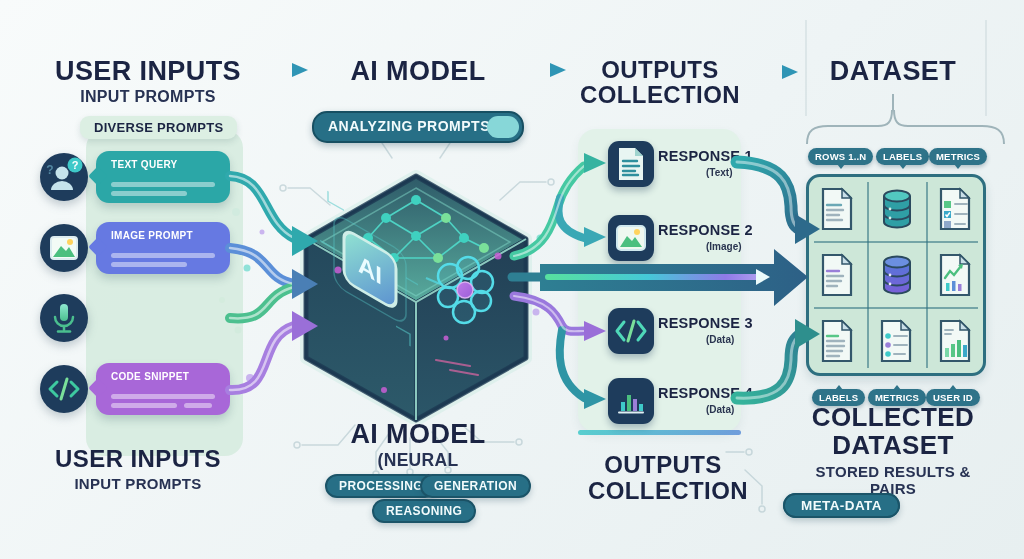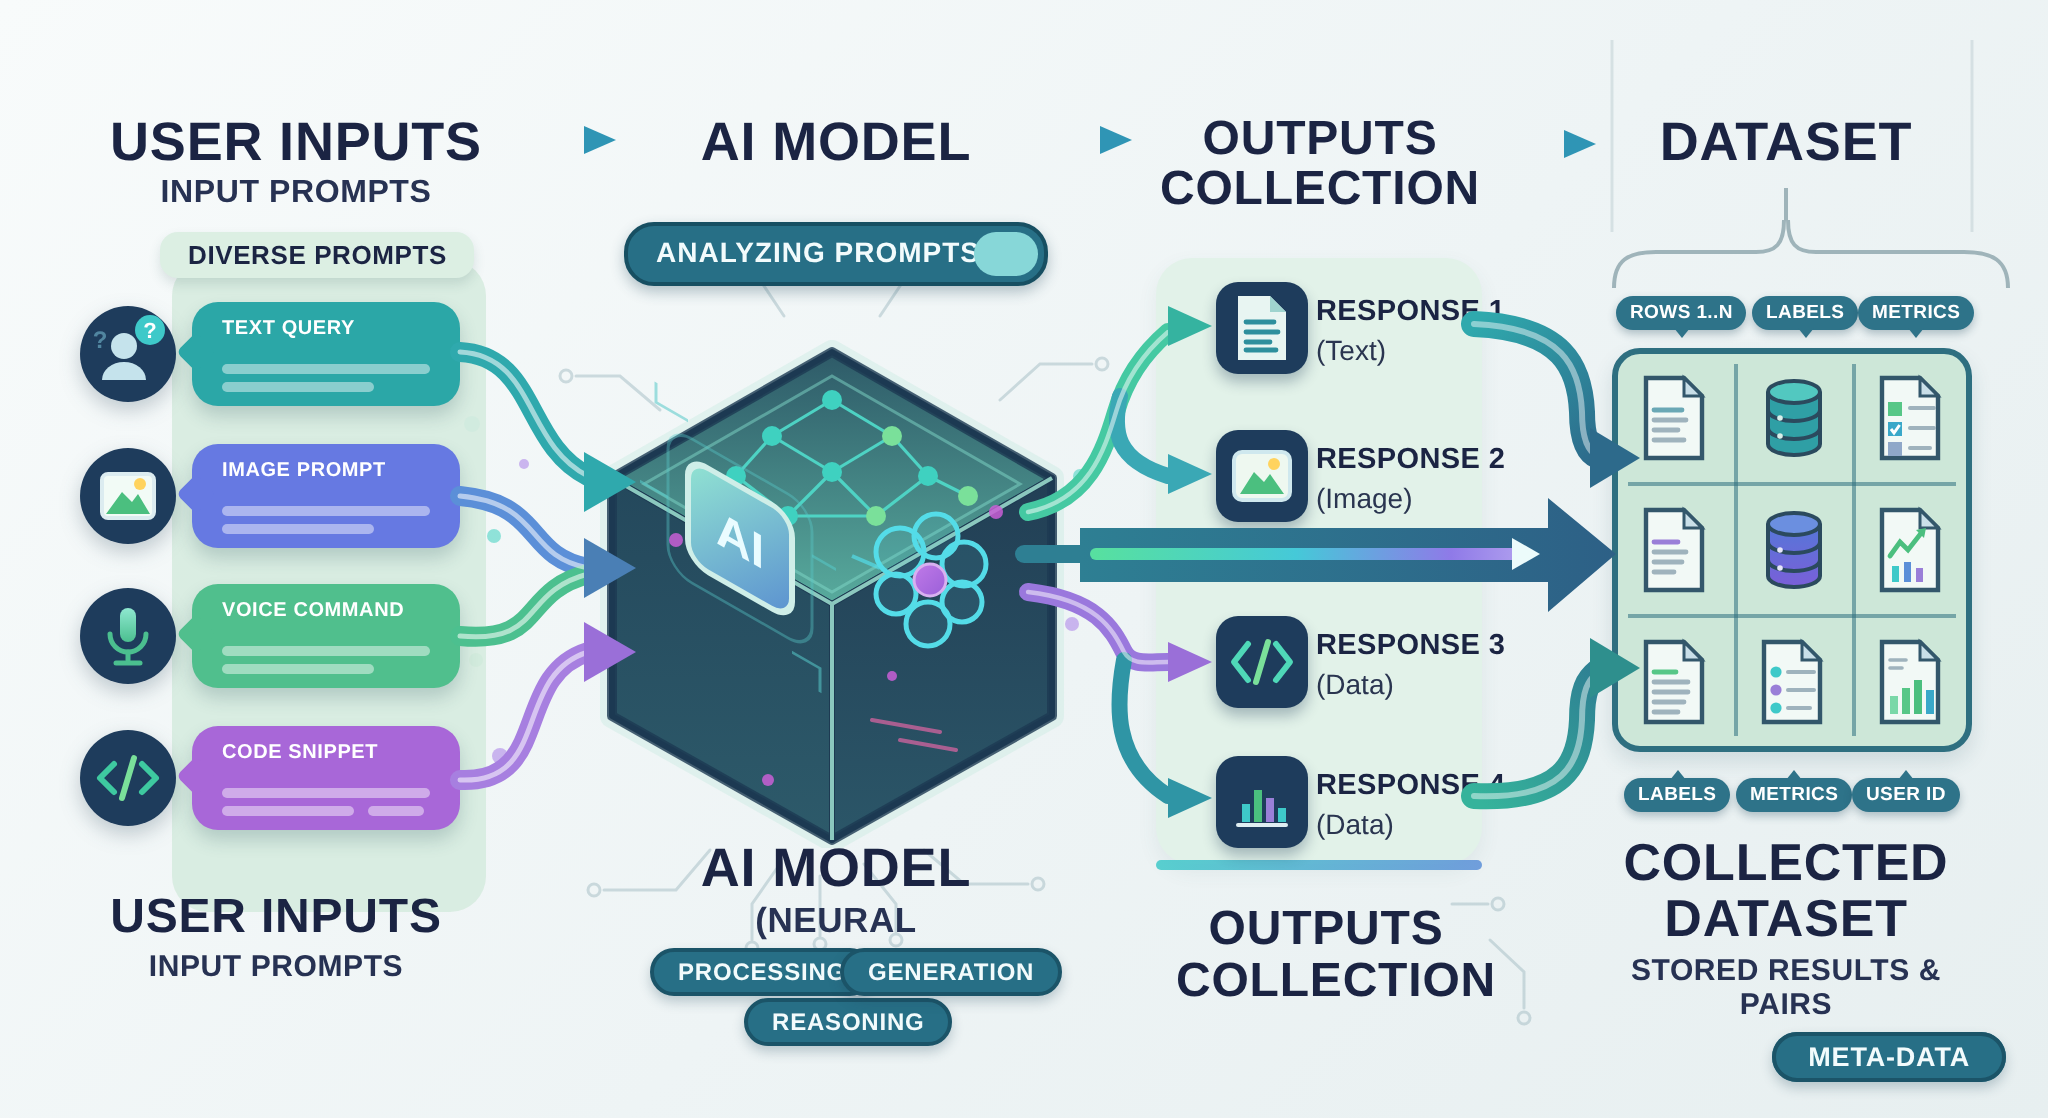--- a/index.html
+++ b/index.html
@@ -26,21 +26,21 @@
   .irow-icon{position:absolute;width:50px;height:50px;filter:drop-shadow(0 4px 5px rgba(30,60,80,.25));}
   .bubble{position:absolute;width:134px;height:52px;border-radius:13px;box-shadow:0 5px 9px rgba(40,80,90,.22);}
   .bubble::before{content:'';position:absolute;left:-5px;top:18px;width:14px;height:14px;
     background:inherit;transform:rotate(45deg);border-radius:3px;}
   .b-teal{background:#2ba7a7;} .b-blue{background:#6679e2;} .b-green{background:#50bf8d;} .b-purple{background:#a867d8;}
   .bubble .lbl{position:absolute;left:15px;top:8px;font-size:10px;font-weight:800;color:#fff;letter-spacing:.3px;}
   .bubble .ln{position:absolute;left:15px;height:4.5px;border-radius:3px;background:rgba(255,255,255,.45);}
   .rtile{position:absolute;width:46px;height:46px;background:#1e3c5c;border-radius:11px;
     box-shadow:0 4px 7px rgba(20,50,80,.3);display:flex;align-items:center;justify-content:center;}
   .rlabel{position:absolute;font-size:14.5px;font-weight:800;color:#1b2443;letter-spacing:.2px;}
-  .rtype{position:absolute;font-size:14px;font-weight:400;color:#2a3550;}
+  .rtype{position:absolute;font-size:10px;font-weight:700;color:#2a3550;margin-left:48px;}
   .grid{position:absolute;left:806px;top:174px;width:180px;height:202px;background:#cde7d8;
     border:3px solid #2e6f80;border-radius:14px;box-shadow:0 5px 10px rgba(40,90,100,.15);box-sizing:border-box;}
   .gv{position:absolute;top:5px;bottom:5px;width:1.5px;background:rgba(46,111,128,.55);}
   .gh{position:absolute;left:5px;right:5px;height:1.5px;background:rgba(46,111,128,.55);}
   .cell{position:absolute;width:58px;height:65px;display:flex;align-items:center;justify-content:center;}
   .pill{position:absolute;background:#2e7389;color:#fff;font-size:9.5px;font-weight:800;letter-spacing:.2px;
     padding:3px 7px;border-radius:9px;box-shadow:0 2px 4px rgba(30,70,90,.3);white-space:nowrap;}
   .pill.down::after{content:'';position:absolute;left:50%;bottom:-4px;margin-left:-4px;
     border-left:4px solid transparent;border-right:4px solid transparent;border-top:5px solid #2e7389;}
   .pill.up::after{content:'';position:absolute;left:50%;top:-4px;margin-left:-4px;
@@ -166,25 +166,20 @@
           <stop offset="0" stop-color="#8fe8d0"></stop>
           <stop offset="1" stop-color="#4bbf8f"></stop>
         </linearGradient>
       </defs>
     <circle cx="25" cy="25" r="24" fill="#1e3c5c"></circle>
     <rect x="21" y="11" width="8" height="17" rx="4" fill="url(#micG)"></rect>
     <path d="M16,24 a9,9 0 0 0 18,0" stroke="#4bbf8f" stroke-width="2.5" fill="none" stroke-linecap="round"></path>
     <line x1="25" y1="33" x2="25" y2="37" stroke="#4bbf8f" stroke-width="2.5" stroke-linecap="round"></line>
     <line x1="19" y1="38.5" x2="31" y2="38.5" stroke="#4bbf8f" stroke-width="2.5" stroke-linecap="round"></line>
   </svg>
-  <div class="bubble b-green" style="left:96px;top:292px">
-    <div class="lbl">VOICE COMMAND</div>
-    <div class="ln" style="top:31px;width:104px"></div>
-    <div class="ln" style="top:40px;width:76px"></div>
-  </div>
 
   <svg class="irow-icon" style="left:39px;top:364px" viewBox="0 0 50 50">
     <circle cx="25" cy="25" r="24" fill="#1e3c5c"></circle>
     <polyline points="18,18 11,25 18,32" stroke="#3ec9a0" stroke-width="3" fill="none" stroke-linecap="round" stroke-linejoin="round"></polyline>
     <polyline points="32,18 39,25 32,32" stroke="#3ec9a0" stroke-width="3" fill="none" stroke-linecap="round" stroke-linejoin="round"></polyline>
     <line x1="28" y1="15" x2="22" y2="35" stroke="#7ae09a" stroke-width="3" stroke-linecap="round"></line>
   </svg>
   <div class="bubble b-purple" style="left:96px;top:363px">
     <div class="lbl">CODE SNIPPET</div>
     <div class="ln" style="top:31px;width:104px"></div>
@@ -481,25 +476,25 @@
           <rect x="21" y="21" width="4" height="17" fill="#4bbf7f"></rect>
           <rect x="27" y="26" width="4" height="12" fill="#3aa8c9"></rect>
       </svg>
     </div>
   </div>
 
   <span class="pill up" style="left:812px;top:389px">LABELS</span>
   <span class="pill up" style="left:868px;top:389px">METRICS</span>
   <span class="pill up" style="left:926px;top:389px">USER ID</span>
 
-  <div class="abs" style="left:793px;top:417px;width:200px">
+  <div class="abs" style="left:793px;top:403px;width:200px">
     <div class="ft1 xl">COLLECTED DATASET</div>
     <div class="ft2" style="margin-top:4px">STORED RESULTS &amp; PAIRS</div>
   </div>
-  <div class="abs" style="left:783px;top:520px;width:220px;text-align:right">
+  <div class="abs" style="left:783px;top:496px;width:220px;text-align:left">
     <span class="badge-teal" style="position:static;font-size:13.5px;padding:3px 16px">META-DATA</span>
   </div>
 
   <svg class="abs" width="1024" height="559" style="left:0;top:0;pointer-events:none" viewBox="0 0 1024 559">
     <defs>
       <linearGradient id="gBand" x1="0" y1="0" x2="1" y2="0">
           <stop offset="0" stop-color="#2e7f93"></stop>
           <stop offset="1" stop-color="#2d6086"></stop>
         </linearGradient>
       <linearGradient id="gGlow" gradientUnits="userSpaceOnUse" x1="548" y1="0" x2="770" y2="0">

